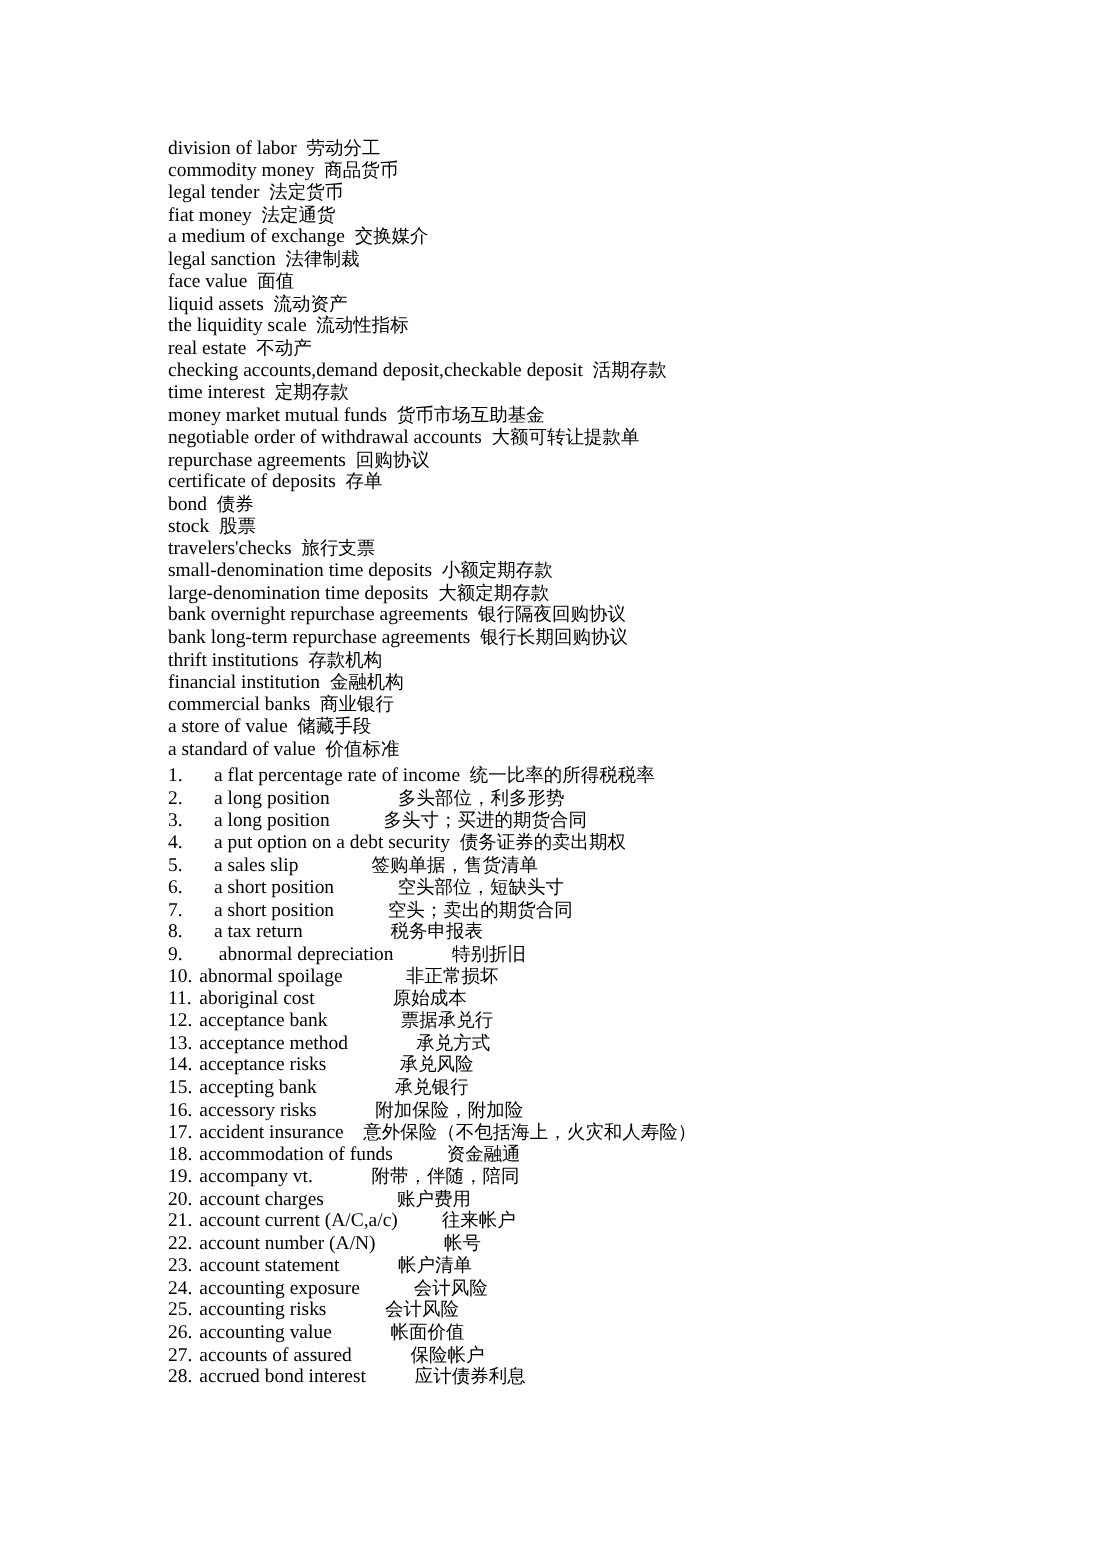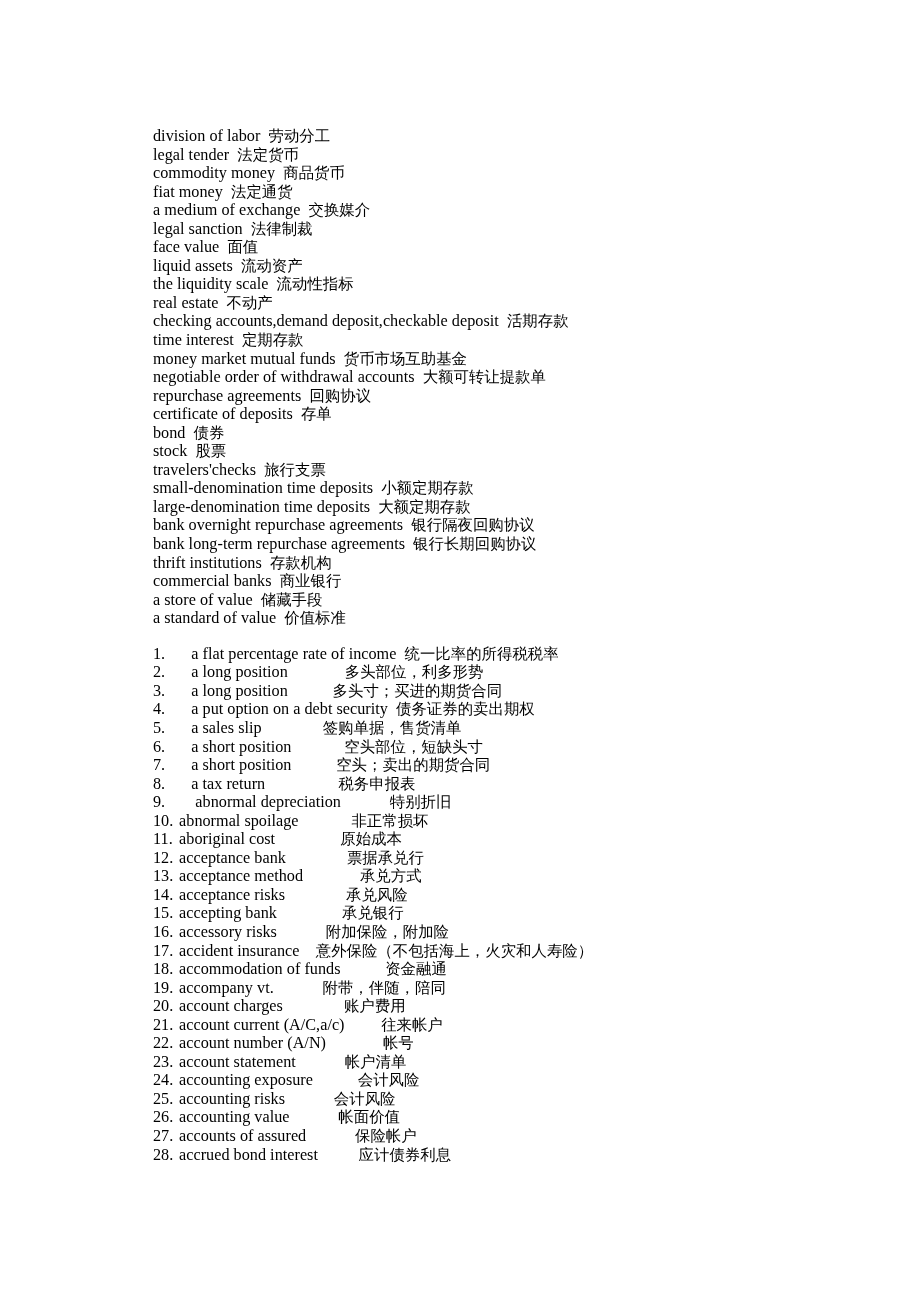--- a/index.html
+++ b/index.html
@@ -19,21 +19,21 @@
   .page {
     position: relative;
     width: 920px;
     height: 1302px;
     box-sizing: border-box;
     padding: 110px 0 0 136px;
   }
   .glossary-list,
   .numbered-list {
     list-style: none;
-    margin: 17px;
+    margin: 4px;
     padding: 0;
   }
   .term-line,
   .numbered-line {
     font-size: 16.2px;
     line-height: 18.55px;
     white-space: pre;
     letter-spacing: 0.02px;
   }
   .en {
@@ -55,22 +55,22 @@
     display: inline-block;
   }
 </style>
 </head>
 <body>
 
 <div class="page">
 
   <ul class="glossary-list">
       <li class="term-line"><span class="en">division of labor</span><span class="gap">  </span><span class="zh">劳动分工</span></li>
+      <li class="term-line"><span class="en">commodity money</span><span class="gap">  </span><span class="zh">商品货币</span></li>
       <li class="term-line"><span class="en">legal tender</span><span class="gap">  </span><span class="zh">法定货币</span></li>
-      <li class="term-line"><span class="en">commodity money</span><span class="gap">  </span><span class="zh">商品货币</span></li>
       <li class="term-line"><span class="en">fiat money</span><span class="gap">  </span><span class="zh">法定通货</span></li>
       <li class="term-line"><span class="en">a medium of exchange</span><span class="gap">  </span><span class="zh">交换媒介</span></li>
       <li class="term-line"><span class="en">legal sanction</span><span class="gap">  </span><span class="zh">法律制裁</span></li>
       <li class="term-line"><span class="en">face value</span><span class="gap">  </span><span class="zh">面值</span></li>
       <li class="term-line"><span class="en">liquid assets</span><span class="gap">  </span><span class="zh">流动资产</span></li>
       <li class="term-line"><span class="en">the liquidity scale</span><span class="gap">  </span><span class="zh">流动性指标</span></li>
       <li class="term-line"><span class="en">real estate</span><span class="gap">  </span><span class="zh">不动产</span></li>
       <li class="term-line"><span class="en">checking accounts,demand deposit,checkable deposit</span><span class="gap">  </span><span class="zh">活期存款</span></li>
       <li class="term-line"><span class="en">time interest</span><span class="gap">  </span><span class="zh">定期存款</span></li>
       <li class="term-line"><span class="en">money market mutual funds</span><span class="gap">  </span><span class="zh">货币市场互助基金</span></li>
@@ -78,20 +78,21 @@
       <li class="term-line"><span class="en">repurchase agreements</span><span class="gap">  </span><span class="zh">回购协议</span></li>
       <li class="term-line"><span class="en">certificate of deposits</span><span class="gap">  </span><span class="zh">存单</span></li>
       <li class="term-line"><span class="en">bond</span><span class="gap">  </span><span class="zh">债券</span></li>
       <li class="term-line"><span class="en">stock</span><span class="gap">  </span><span class="zh">股票</span></li>
       <li class="term-line"><span class="en">travelers'checks</span><span class="gap">  </span><span class="zh">旅行支票</span></li>
       <li class="term-line"><span class="en">small-denomination time deposits</span><span class="gap">  </span><span class="zh">小额定期存款</span></li>
       <li class="term-line"><span class="en">large-denomination time deposits</span><span class="gap">  </span><span class="zh">大额定期存款</span></li>
       <li class="term-line"><span class="en">bank overnight repurchase agreements</span><span class="gap">  </span><span class="zh">银行隔夜回购协议</span></li>
       <li class="term-line"><span class="en">bank long-term repurchase agreements</span><span class="gap">  </span><span class="zh">银行长期回购协议</span></li>
       <li class="term-line"><span class="en">thrift institutions</span><span class="gap">  </span><span class="zh">存款机构</span></li>
+      <li class="term-line"><span class="en">financial institution</span><span class="gap">  </span><span class="zh">金融机构</span></li>
       <li class="term-line"><span class="en">commercial banks</span><span class="gap">  </span><span class="zh">商业银行</span></li>
       <li class="term-line"><span class="en">a store of value</span><span class="gap">  </span><span class="zh">储藏手段</span></li>
       <li class="term-line"><span class="en">a standard of value</span><span class="gap">  </span><span class="zh">价值标准</span></li>
     </ul>
 
   <ul class="numbered-list">
       <li class="numbered-line"><span class="num">1.</span><span class="gap">    </span><span class="en">a flat percentage rate of income</span><span class="gap">  </span><span class="zh">统一比率的所得税税率</span></li>
       <li class="numbered-line"><span class="num">2.</span><span class="gap">    </span><span class="en">a long position</span><span class="gap">              </span><span class="zh">多头部位，利多形势</span></li>
       <li class="numbered-line"><span class="num">3.</span><span class="gap">    </span><span class="en">a long position</span><span class="gap">           </span><span class="zh">多头寸；买进的期货合同</span></li>
       <li class="numbered-line"><span class="num">4.</span><span class="gap">    </span><span class="en">a put option on a debt security</span><span class="gap">  </span><span class="zh">债务证券的卖出期权</span></li>

